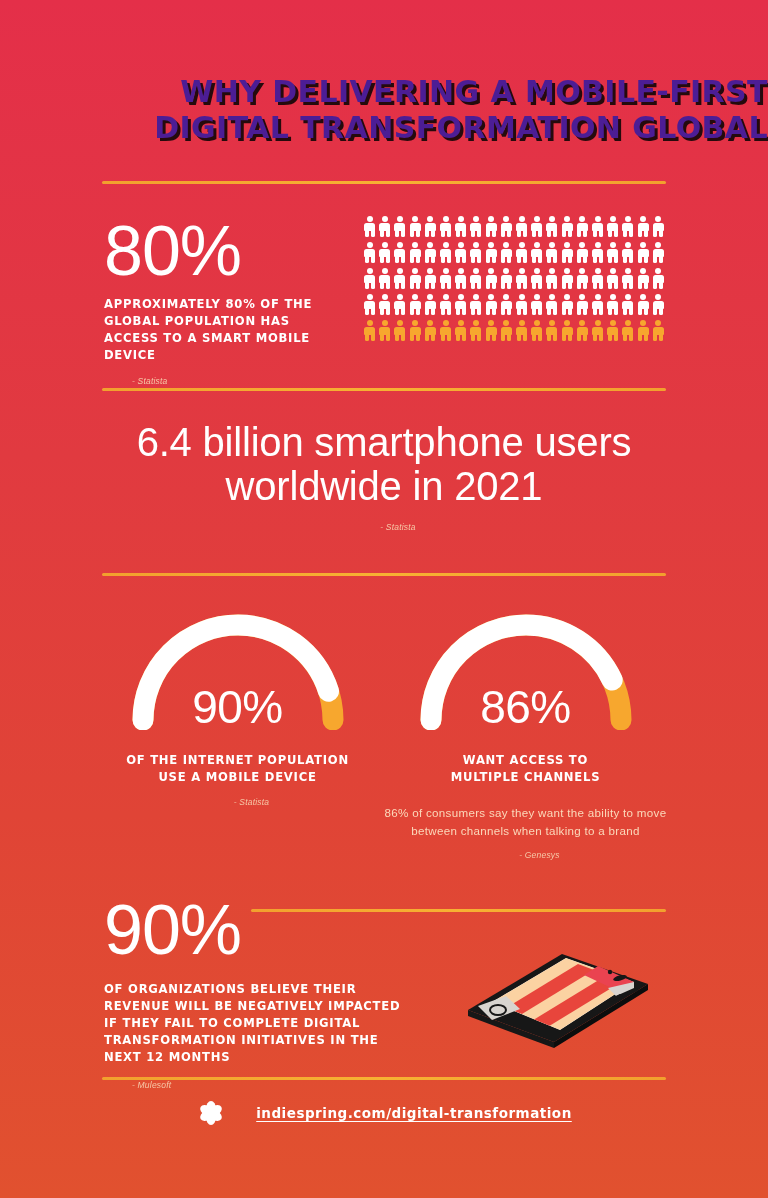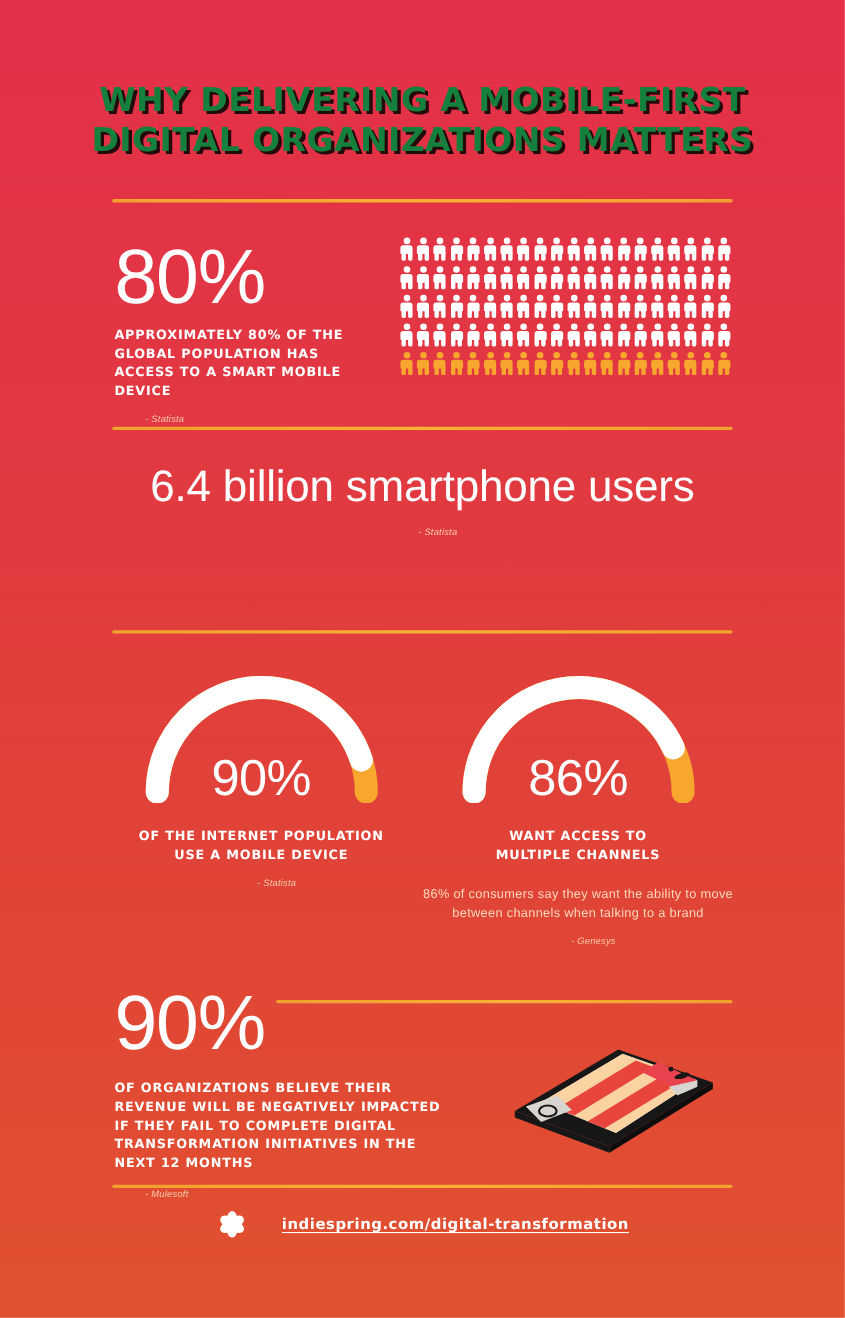--- a/index.html
+++ b/index.html
@@ -12,24 +12,25 @@
     -webkit-font-smoothing:antialiased;
   }
 
   
   .title-wrap { position:absolute; top:74px; left:0; width:768px; text-align:center; }
   .title-line {
     font-family:"DejaVu Sans", sans-serif;
     font-weight:bold;
     font-size:30px;
     letter-spacing:0.4px;
-    color:#15803d;
+    color:#4c1d95;
     line-height:36px;
     text-shadow:3px 3px 0 rgba(10,5,5,0.88);
     white-space:nowrap;
+    text-align:right;
   }
 
   
   .divider {
     position:absolute; left:102px; width:564px; height:3px;
     background:linear-gradient(90deg,#f2a02e,#f7b133 50%,#f2a02e);
     border-radius:2px;
   }
   .d1 { top:181px; }
   .d2 { top:388px; }
@@ -158,21 +159,21 @@
     letter-spacing:0.5px;
     text-decoration:underline;
     text-underline-offset:3px;
   }
 </style>
 </head>
 <body>
 
 <div class="title-wrap">
   <div class="title-line">WHY DELIVERING A MOBILE-FIRST</div>
-  <div class="title-line">DIGITAL ORGANIZATIONS MATTERS</div>
+  <div class="title-line">DIGITAL TRANSFORMATION GLOBAL</div>
 </div>
 
 <div class="divider d1"></div>
 
 <div class="sec1-text">
   <div class="big-pct">80%</div>
   <div class="cap-bold">APPROXIMATELY 80% OF THE GLOBAL POPULATION HAS ACCESS TO A SMART MOBILE DEVICE</div>
   <div class="source">- Statista</div>
 </div>
 
@@ -776,20 +777,21 @@
       <span class="body"></span>
       <span class="legL"></span>
       <span class="legR"></span>
     </div>
   </div>
 
 <div class="divider d2"></div>
 
 <div class="sec2">
   <div class="headline">6.4 billion smartphone users</div>
+  <div class="headline">worldwide in 2021</div>
   <span class="source">- Statista</span>
 </div>
 
 <div class="divider d3"></div>
 
 <div class="gauge-col left">
   <div class="gauge">
     <svg width="230" height="118" viewBox="0 0 230 118">
       <path d="M 20 108 A 95 95 0 0 1 210 108" fill="none" stroke="#f7a72e" stroke-width="21" stroke-linecap="round"></path>
       <path id="arc-fill-0" d="M 20 108 A 95 95 0 0 1 210 108" fill="none" stroke="#ffffff" stroke-width="21" stroke-linecap="round" stroke-dasharray="268.6439575195313 298.4932861328125"></path>

